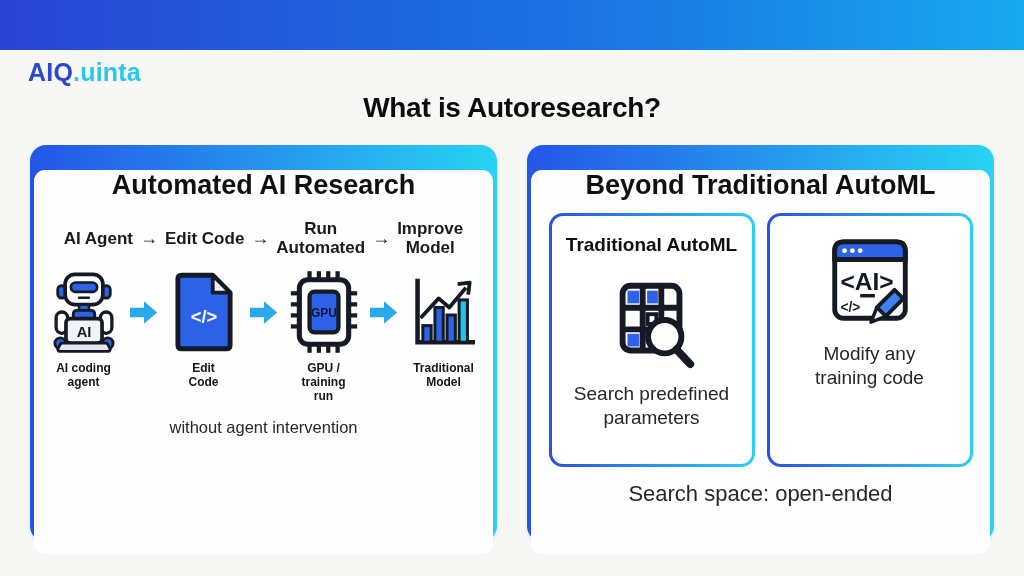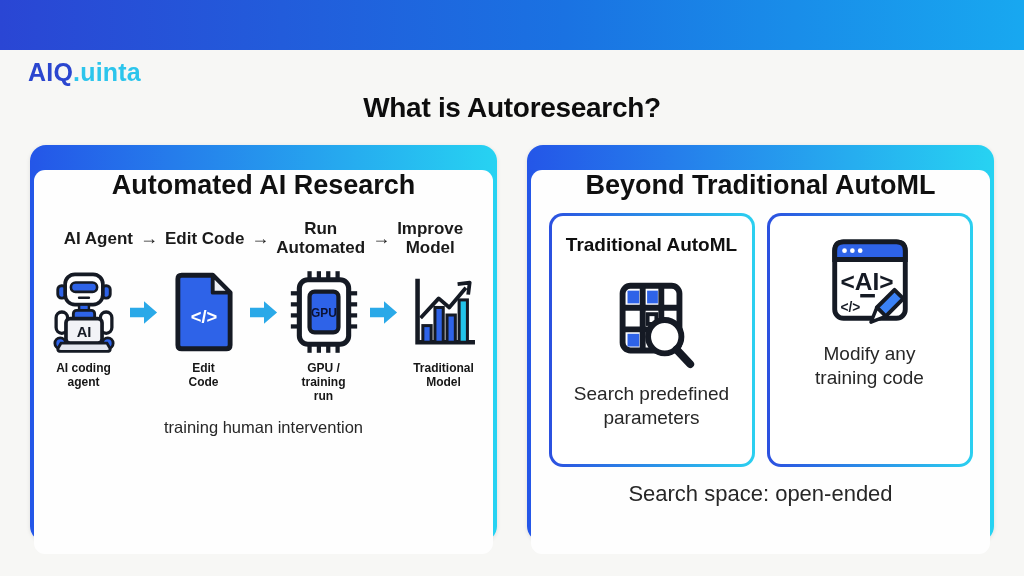--- a/index.html
+++ b/index.html
@@ -203,21 +203,21 @@
           <span class="step-label">
             <span>Traditional</span>
               <span>Model</span>
               <span></span>
           </span>
         </div>
 
       </div>
 
       <p class="panel-caption">
-        <span>training human intervention</span>
+        <span>without agent intervention</span>
       </p>
     </div>
   </section>
 
   <section class="panel">
     <div class="panel-inner">
       <h2 class="panel-title">Beyond Traditional AutoML</h2>
 
       <div class="cards">
 

